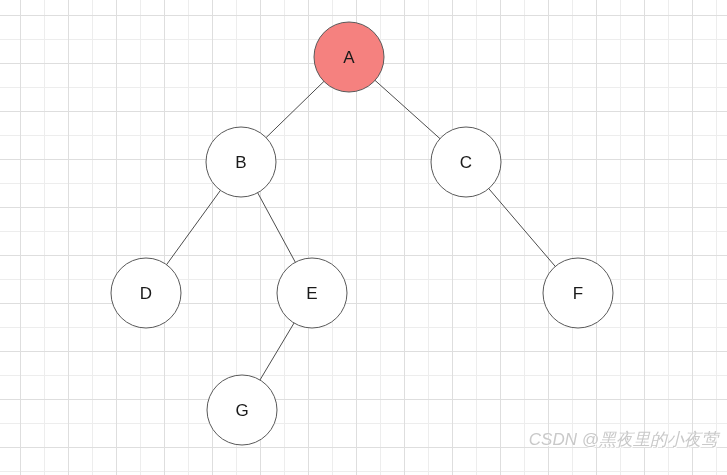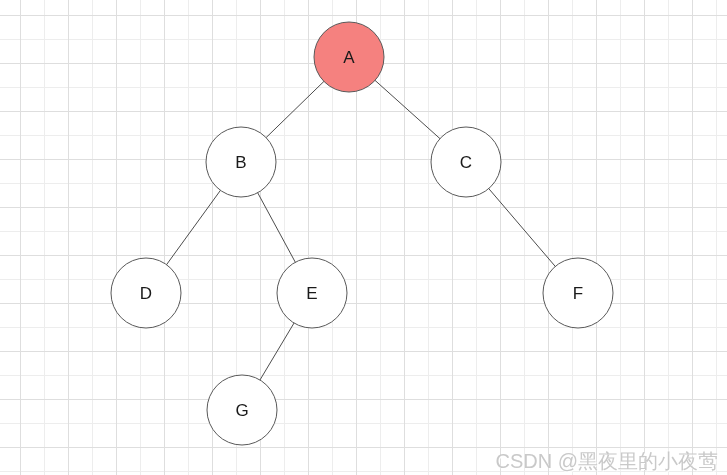--- a/index.html
+++ b/index.html
@@ -40,26 +40,27 @@
   }
   svg.tree-layer text {
     font-family: "Liberation Sans", sans-serif;
     font-size: 17px;
     fill: #1a1a1a;
     text-anchor: middle;
   }
   .watermark {
     position: absolute;
     right: 9px;
-    bottom: 0;
-    font-size: 20px;
+    bottom: 24px;
+    font-size: 17px;
     color: #c9c9c9;
     text-shadow: 1px 1px 0 #ffffff;
     white-space: nowrap;
     user-select: none;
+    font-style: italic;
   }
 </style>
 </head>
 <body>
 
 <div class="canvas">
   <svg class="tree-layer" id="tree-svg" viewBox="0 0 727 475" xmlns="http://www.w3.org/2000/svg">
       <line x1="349" y1="57" x2="241" y2="162" stroke="#4d4d4d"></line>
       <line x1="349" y1="57" x2="466" y2="162" stroke="#4d4d4d"></line>
       <line x1="241" y1="162" x2="146" y2="293" stroke="#4d4d4d"></line>

